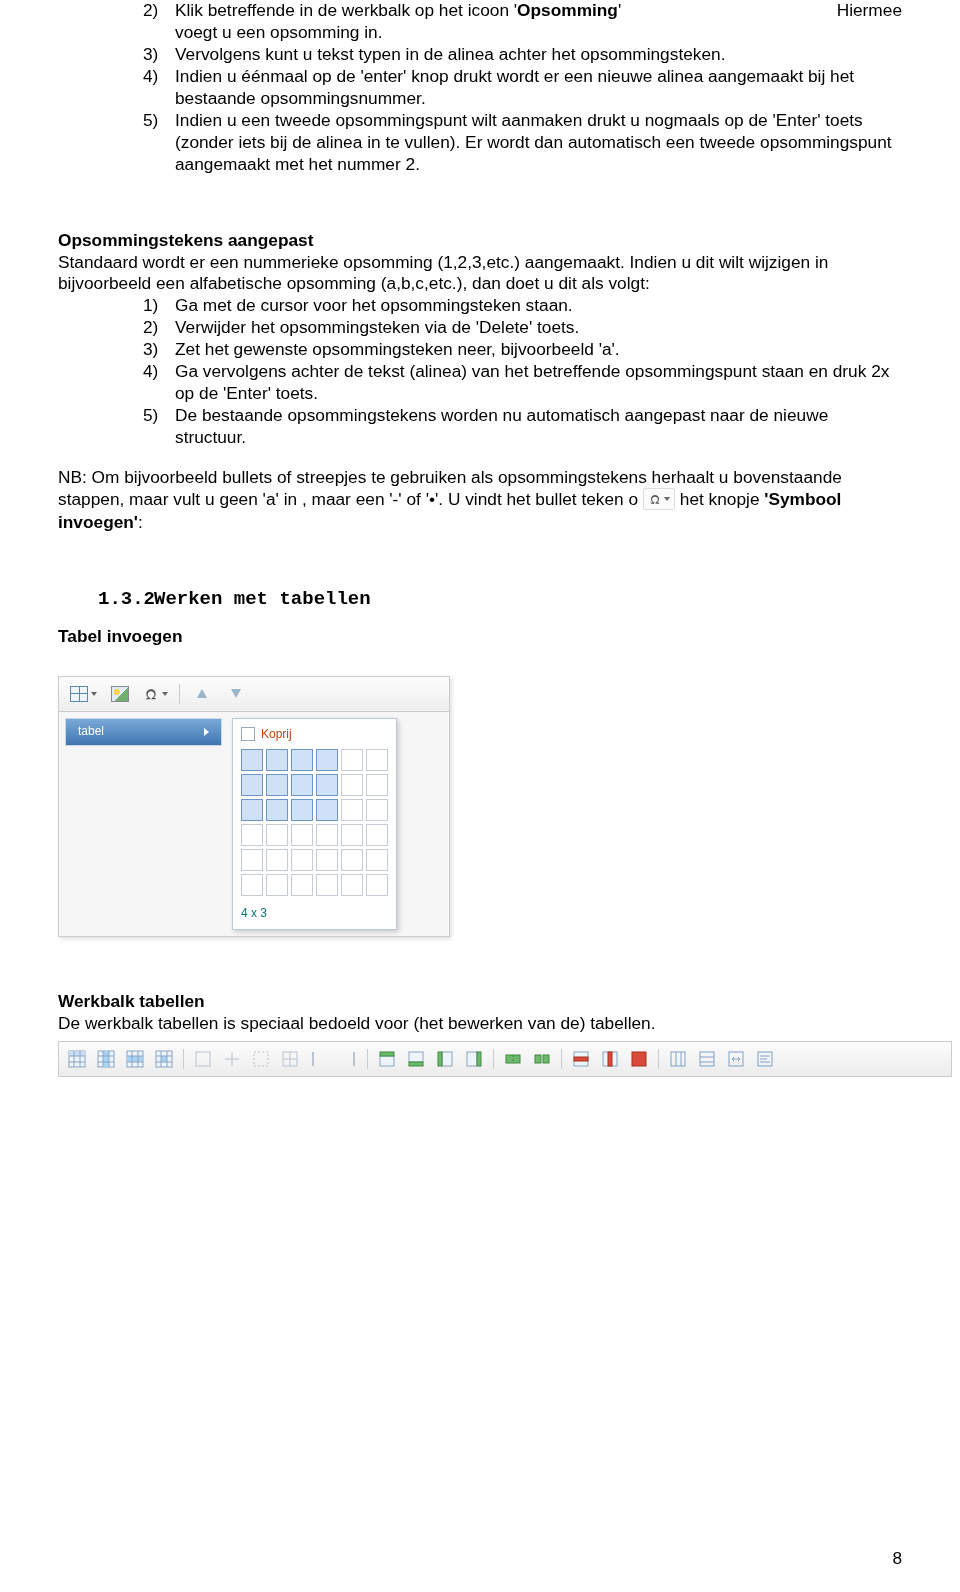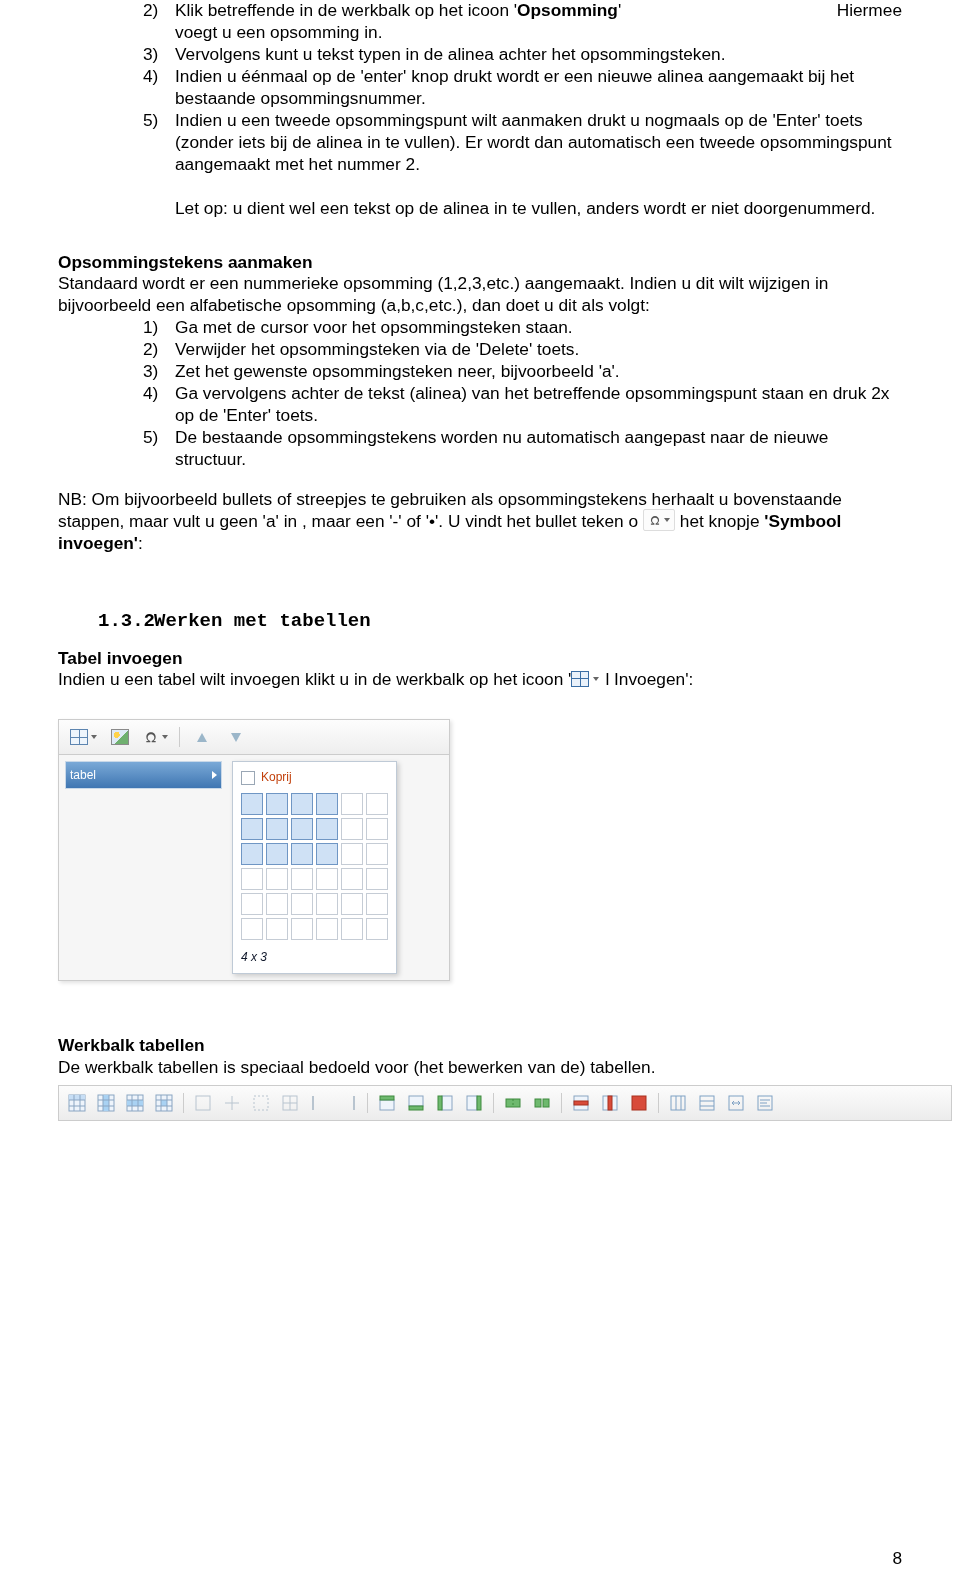--- a/index.html
+++ b/index.html
@@ -172,21 +172,21 @@
   }
   .menu-strip {
     width: 155px;
     background: #fcfcfc;
     border: 1px solid #c9d8e8;
   }
   .menu-row {
     display: flex;
     align-items: center;
     height: 26px;
-    padding: 0 4px;
+    padding: 0 12px;
     font-size: 12px;
     color: #fff;
     background: linear-gradient(#7aa9d7, #3f76b2);
     justify-content: space-between;
   }
   .menu-row .caret-r {
     width: 0; height: 0;
     border-top: 4px solid transparent;
     border-bottom: 4px solid transparent;
     border-left: 5px solid #fff;
@@ -216,22 +216,21 @@
     gap: 3px;
   }
   .cell {
     border: 1px solid #c5ccd5;
     background: #fff;
   }
   .cell.sel { background: #cfe1f5; border-color: #6f96c4; }
   .picker-foot {
     margin-top: 10px;
     font-size: 12px;
-    color: #0f172a;
-    font-style: italic;
+    color: #0f766e;
   }
 
   
   .table-toolbar {
     display: flex;
     align-items: center;
     gap: 5px;
     width: 880px;
     padding: 5px 6px;
     margin-top: 6px;
@@ -284,28 +283,27 @@
     <div class="ol-item">
       <div class="ol-num">4)</div>
       <div class="ol-body">Indien u éénmaal op de 'enter' knop drukt wordt er een nieuwe alinea aangemaakt bij het bestaande opsommingsnummer.</div>
     </div>
 
     <div class="ol-item">
       <div class="ol-num">5)</div>
       <div class="ol-body">
         <span>Indien u een tweede opsommingspunt wilt aanmaken drukt u nogmaals op de 'Enter' toets (zonder iets bij de alinea in te vullen). Er wordt dan automatisch een tweede opsommingspunt aangemaakt met het nummer 2.</span><br>
         <br>
-        <span>Let op: u dient wel een tekst op de alinea in te vullen, anders wordt er niet doorgenummerd.</span>
       </div>
     </div>
   </div>
 
   <div class="spacer-mid"></div>
 
-  <div class="h2">Opsommingstekens aanmaken</div>
+  <div class="h2">Opsommingstekens aangepast</div>
   <div class="para">Standaard wordt er een nummerieke opsomming (1,2,3,etc.) aangemaakt. Indien u dit wilt wijzigen in bijvoorbeeld een alfabetische opsomming (a,b,c,etc.), dan doet u dit als volgt:</div>
   <div class="ol-block">
     <div class="ol-item">
       <div class="ol-num">1)</div>
       <div class="ol-body">Ga met de cursor voor het opsommingsteken staan.</div>
     </div>
     <div class="ol-item">
       <div class="ol-num">2)</div>
       <div class="ol-body">Verwijder het opsommingsteken via de 'Delete' toets.</div>
     </div>
@@ -334,26 +332,20 @@
       <span class="dd"></span>
     </span>
     <span> het knopje </span><b>'Symbool invoegen'</b><span>:</span>
   </div>
 
   <div class="h1">
     <span class="num">1.3.2</span><span>Werken met tabellen</span>
   </div>
 
   <div class="h2" style="margin-top:14px">Tabel invoegen</div>
-  <div class="para">
-    <span>Indien u een tabel wilt invoegen klikt u in de werkbalk op het icoon '</span><span class="icon-table">
-        <span class="grid"></span>
-        <span class="dd"></span>
-      </span><span>l Invoegen':</span>
-  </div>
 
   <div class="spacer-mid"></div>
 
   <div class="toolbar-shot">
     <div class="toolbar-row">
       <span class="tb-btn">
           <span class="mini-grid"></span>
           <span class="dd-caret"></span>
         </span>
       <span class="tb-btn">

